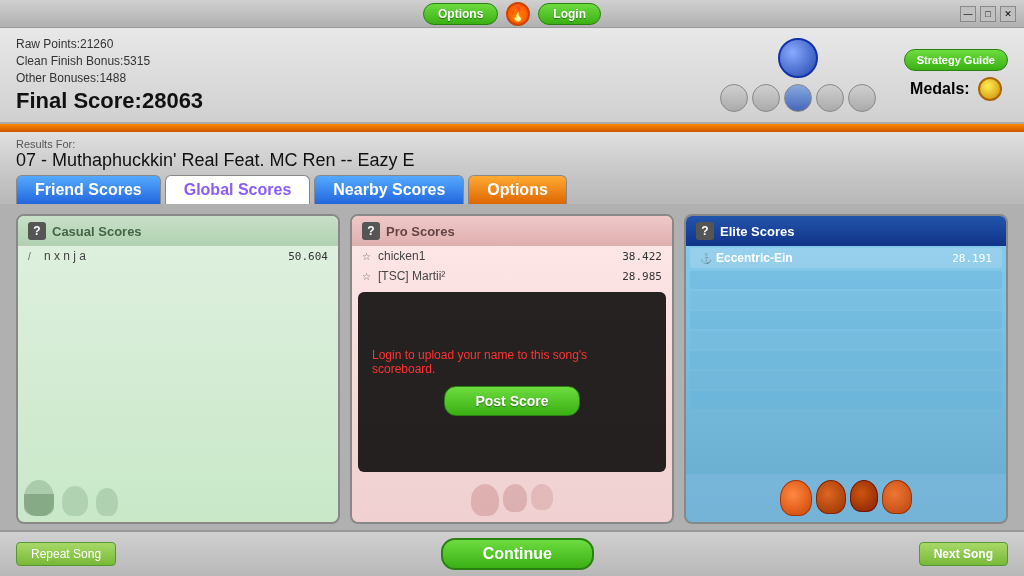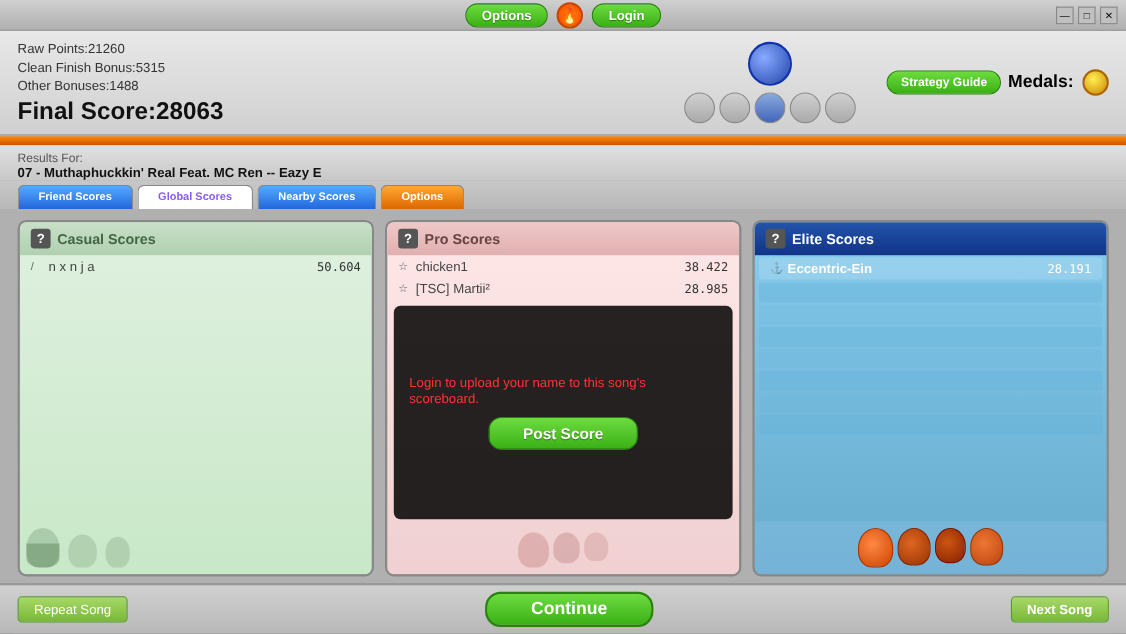--- a/index.html
+++ b/index.html
@@ -145,36 +145,36 @@
     
     .results-header {
       background: linear-gradient(to bottom, #e0e0e0, #c8c8c8);
       padding: 6px 16px 0 16px;
     }
     .results-for {
       font-size: 11px;
       color: #555;
     }
     .song-title {
-      font-size: 12px;
-      font-weight: bold;
+      font-size: 18px;
+      font-weight: normal;
       color: #111;
     }
 
     
     .tabs-row {
       display: flex;
       gap: 4px;
       padding: 4px 16px 0;
       background: linear-gradient(to bottom, #c8c8c8, #b8b8b8);
     }
     .tab {
       padding: 5px 18px;
       border-radius: 6px 6px 0 0;
-      font-size: 10px;
+      font-size: 16px;
       font-weight: bold;
       cursor: pointer;
       border: 1px solid #888;
       border-bottom: none;
     }
     .tab-blue {
       background: linear-gradient(to bottom, #55aaff, #2266dd);
       color: white;
     }
     .tab-active {
@@ -400,21 +400,21 @@
     <div style="display:flex; flex-direction:column; align-items:center; gap:6px;">
       <div class="globe-icon"></div>
       <div class="nav-icons">
         <div class="nav-circle"></div>
         <div class="nav-circle"></div>
         <div class="nav-circle active"></div>
         <div class="nav-circle"></div>
         <div class="nav-circle"></div>
       </div>
     </div>
-    <div style="display:flex; flex-direction:row; align-items:center; gap:6px; margin-left:16px;">
+    <div style="display:flex; flex-direction:column; align-items:center; gap:6px; margin-left:16px;">
       <button class="strategy-guide-btn">Strategy Guide</button>
       <div class="medals-section">
         <span>Medals:</span>
         <div class="medal-gold"></div>
       </div>
     </div>
   </div>
 
   <div class="orange-stripe"></div>
 

